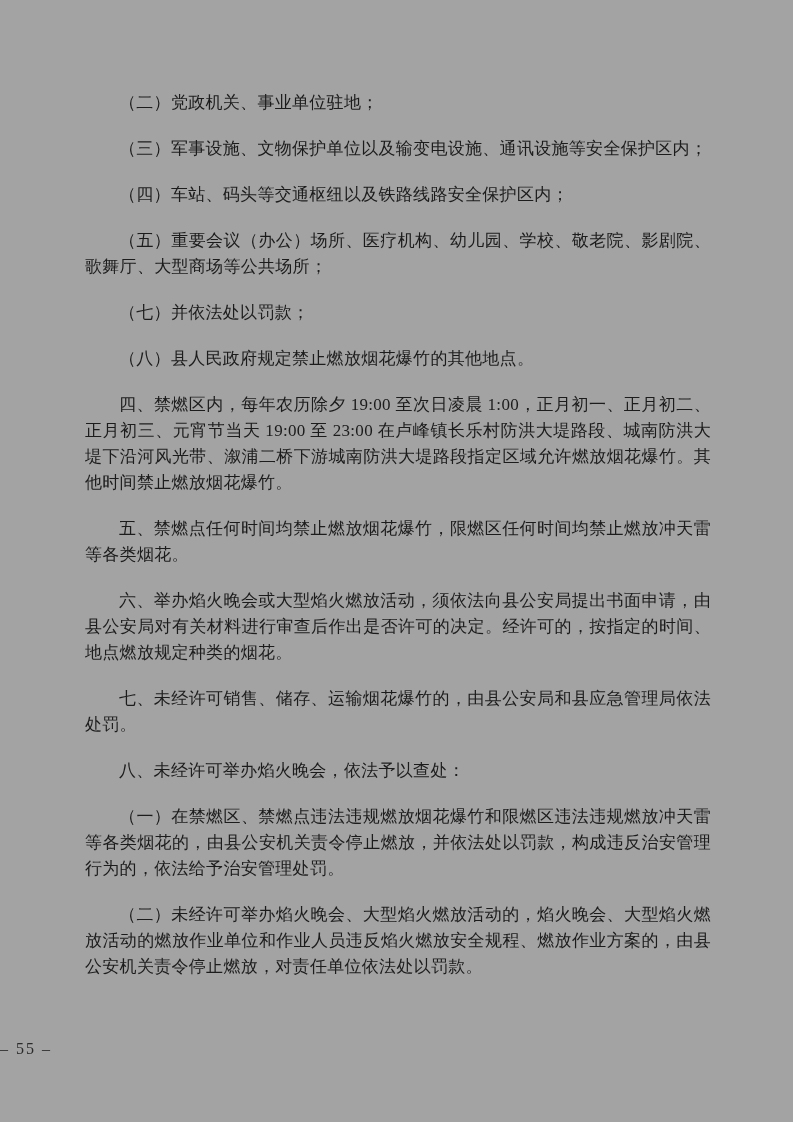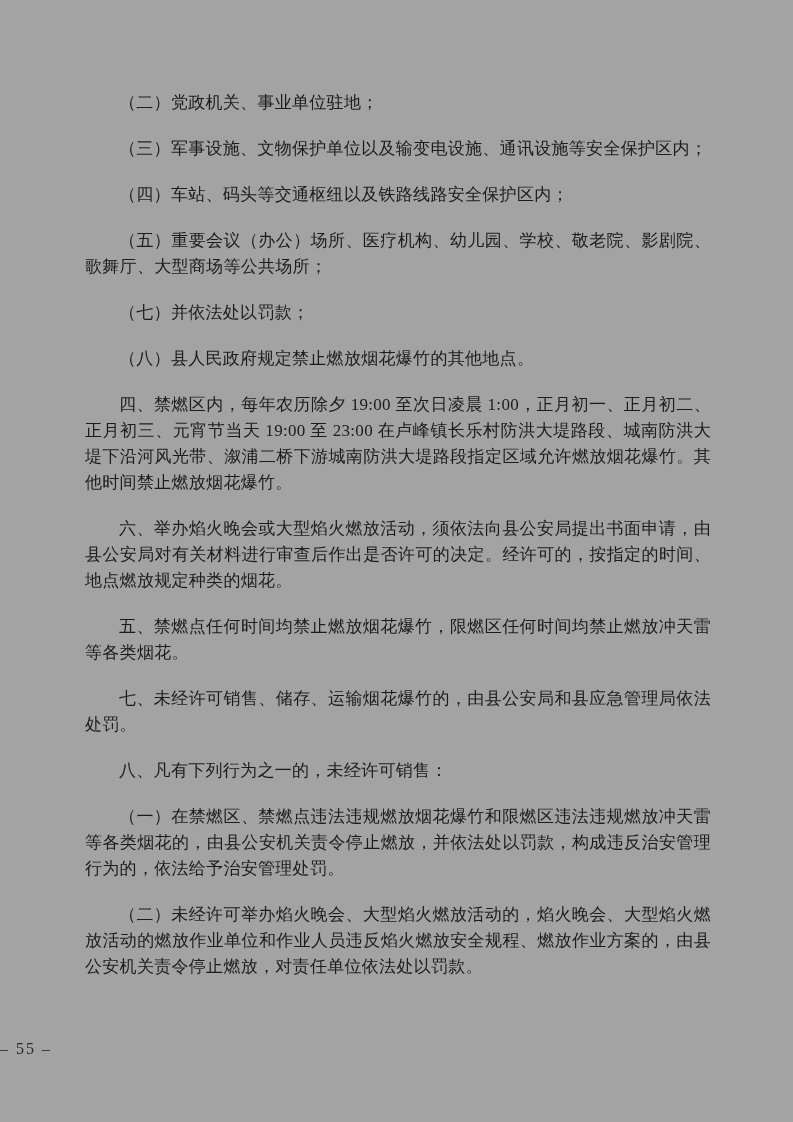--- a/index.html
+++ b/index.html
@@ -51,21 +51,21 @@
 
 <div class="page">
   <div class="content">
     <p>（二）党政机关、事业单位驻地；</p>
     <p>（三）军事设施、文物保护单位以及输变电设施、通讯设施等安全保护区内；</p>
     <p>（四）车站、码头等交通枢纽以及铁路线路安全保护区内；</p>
     <p>（五）重要会议（办公）场所、医疗机构、幼儿园、学校、敬老院、影剧院、歌舞厅、大型商场等公共场所；</p>
     <p>（七）并依法处以罚款；</p>
     <p>（八）县人民政府规定禁止燃放烟花爆竹的其他地点。</p>
     <p>四、禁燃区内，每年农历除夕 19:00 至次日凌晨 1:00，正月初一、正月初二、正月初三、元宵节当天 19:00 至 23:00 在卢峰镇长乐村防洪大堤路段、城南防洪大堤下沿河风光带、溆浦二桥下游城南防洪大堤路段指定区域允许燃放烟花爆竹。其他时间禁止燃放烟花爆竹。</p>
+    <p>五、禁燃点任何时间均禁止燃放烟花爆竹，限燃区任何时间均禁止燃放冲天雷等各类烟花。</p>
     <p>六、举办焰火晚会或大型焰火燃放活动，须依法向县公安局提出书面申请，由县公安局对有关材料进行审查后作出是否许可的决定。经许可的，按指定的时间、地点燃放规定种类的烟花。</p>
-    <p>五、禁燃点任何时间均禁止燃放烟花爆竹，限燃区任何时间均禁止燃放冲天雷等各类烟花。</p>
     <p>七、未经许可销售、储存、运输烟花爆竹的，由县公安局和县应急管理局依法处罚。</p>
-    <p>八、凡有下列行为之一的，未经许可销售：</p>
+    <p>八、未经许可举办焰火晚会，依法予以查处：</p>
     <p>（一）在禁燃区、禁燃点违法违规燃放烟花爆竹和限燃区违法违规燃放冲天雷等各类烟花的，由县公安机关责令停止燃放，并依法处以罚款，构成违反治安管理行为的，依法给予治安管理处罚。</p>
     <p>（二）未经许可举办焰火晚会、大型焰火燃放活动的，焰火晚会、大型焰火燃放活动的燃放作业单位和作业人员违反焰火燃放安全规程、燃放作业方案的，由县公安机关责令停止燃放，对责任单位依法处以罚款。</p>
   </div>
   <div class="footer">– 55 –</div>
 </div>
 
 </body></html>

